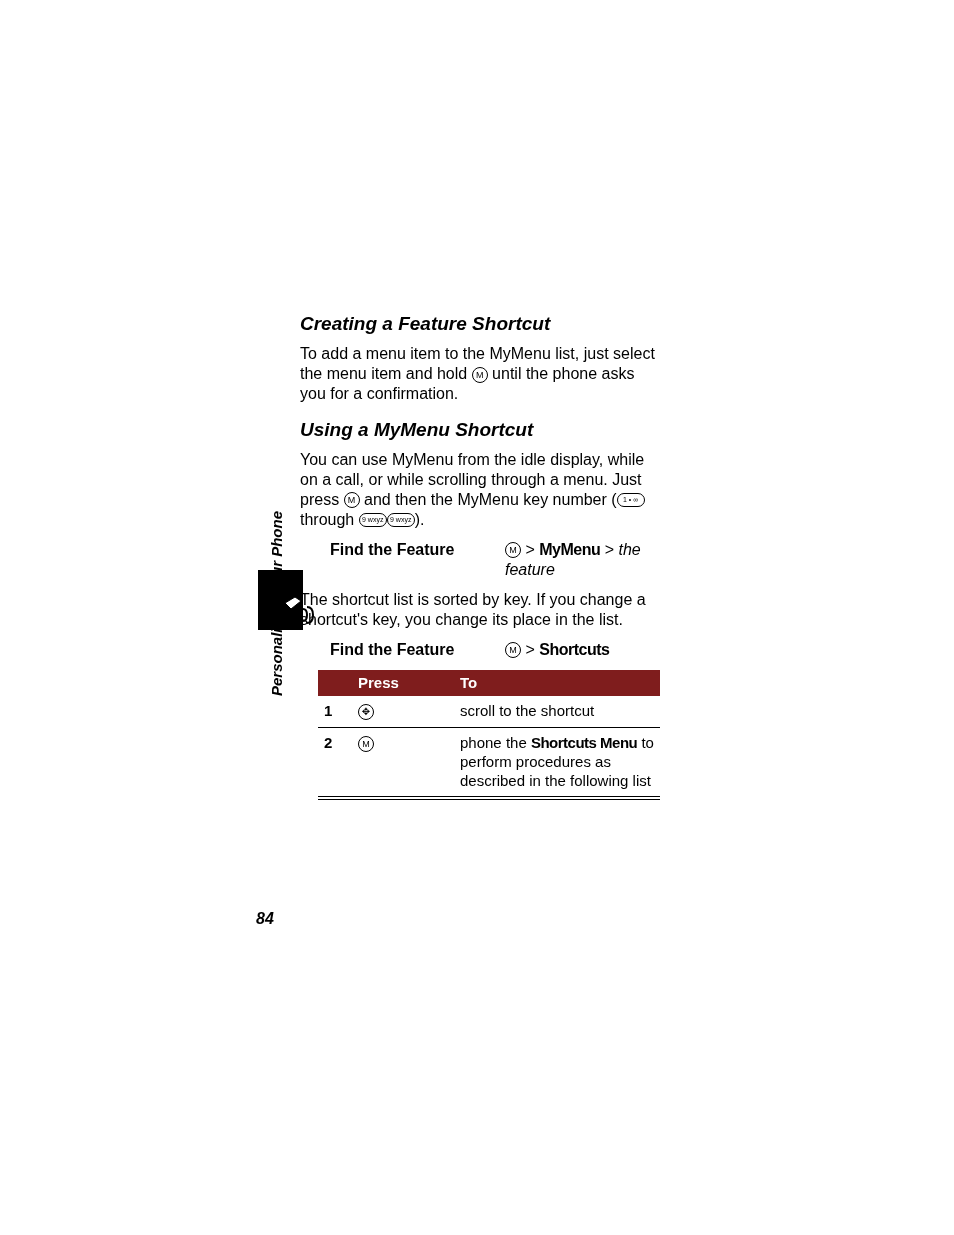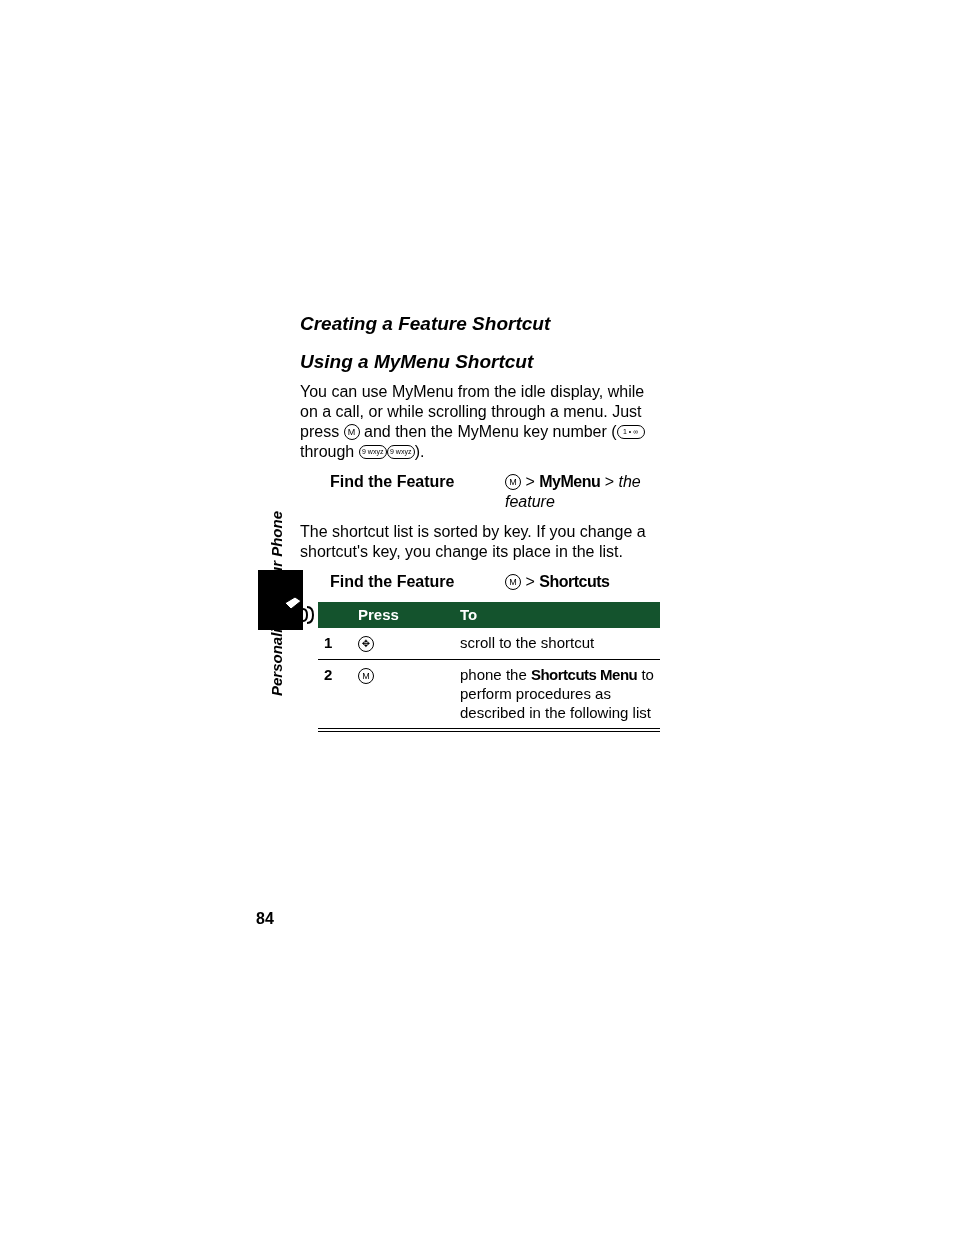--- a/index.html
+++ b/index.html
@@ -54,21 +54,21 @@
     position: relative;
     padding-left: 18px;
     margin-bottom: 14px;
   }
   .table {
     margin-top: 6px;
     width: 100%;
     border-collapse: collapse;
   }
   .table thead th {
-    background: #14532d;
+    background: #7f1d1d;
     color: #fff;
     text-align: left;
     font-weight: bold;
     padding: 4px 6px;
     font-size: 15px;
     margin-left: 44px;
   }
   .table td {
     padding: 6px 6px;
     vertical-align: top;
@@ -125,20 +125,21 @@
     font-weight: bold;
     font-size: 15px;
     width: 0;
   }
   .page-num {
     position: absolute;
     left: 256px;
     top: 910px;
     font-weight: bold;
     font-size: 16px;
+    font-style: italic;
   }
   .find-label-indent { padding-left: 30px; }
 </style>
 </head>
 <body>
 
 <div class="page">
 
   <div class="side-tab"></div>
 
@@ -153,20 +154,23 @@
 
   <div class="side-caption">
     <span>Personalizing Your Phone</span>
   </div>
 
   <div class="page-num">84</div>
 
   <div class="content">
 
     <h2>Creating a Feature Shortcut</h2>
+    <p>
+      <span>To add a menu item to the MyMenu list, just select the menu item and hold </span><span class="icon-circ">M</span><span> until the phone asks you for a confirmation.</span>
+    </p>
 
     <h2 class="gap-top">Using a MyMenu Shortcut</h2>
     <p>
       <span>You can use MyMenu from the idle display, while on a call, or while scrolling through a menu. Just press </span><span class="icon-circ">M</span><span> and then the MyMenu key number (</span><span class="icon-pill">1 • ∞</span><span> through </span><span class="icon-pill">9 wxyz</span><span class="icon-pill">9 wxyz</span><span>).</span>
     </p>
 
     <div class="find-row">
       <div class="find-label find-label-indent">Find the Feature</div>
       <div class="find-path">
         <span class="icon-circ">M</span>

